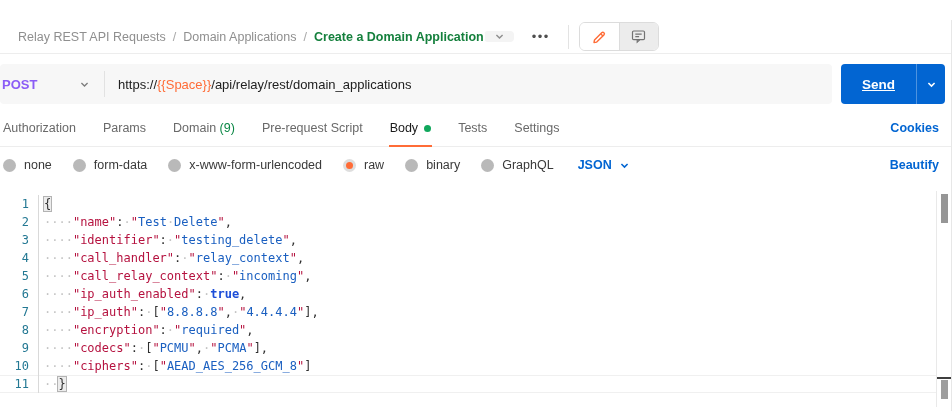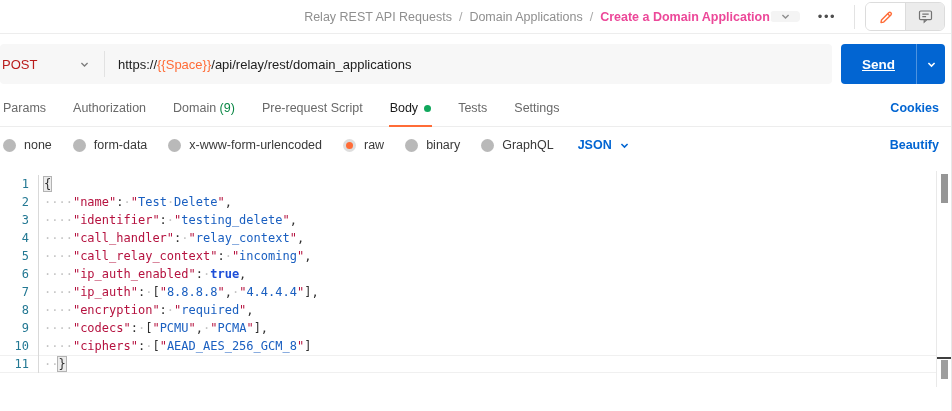--- a/index.html
+++ b/index.html
@@ -4,39 +4,39 @@
 <style>
   * { box-sizing: border-box; }
   html,body { margin:0; padding:0; }
   body {
     width:952px; height:411px; background:#fff; overflow:hidden;
     font-family:"Liberation Sans", sans-serif; color:#212121;
   }
   .app { width:952px; height:411px; background:#fff; border-right:1px solid #e7e7e7; position:relative; }
 
   
-  .topbar { height:34px; display:flex; align-items:center; justify-content:flex-end; padding:0 4px 0 2px; border-bottom:1px solid #ededed; }
+  .topbar { height:34px; display:flex; align-items:center; justify-content:flex-start; padding:0 4px 0 18px; border-bottom:1px solid #ededed;margin-top:20px; }
   .breadcrumb { display:flex; align-items:center; gap:7px; font-size:12.5px; color:#8f8f8f; white-space:nowrap; }
   .breadcrumb .sep { color:#a8a8a8; }
-  .breadcrumb .crumb.last { color:#ec4899; font-weight:700; }
+  .breadcrumb .crumb.last { color:#15803d; font-weight:700; }
   .topbar-right { display:flex; align-items:center; gap:10px; }
   .save-group { display:flex; align-items:stretch; background:#f4f4f4; border-radius:4px; overflow:hidden; }
   .save-btn { display:flex; align-items:center; gap:7px; padding:5px 10px; font-size:12.5px; font-weight:600; color:#a4a4a4; cursor:default; }
   .save-caret { display:flex; align-items:center; padding:0 9px; border-left:1px solid #ffffff; }
   .more-btn { color:#4f4f4f; font-size:13px; letter-spacing:1.5px; padding:2px 8px; cursor:pointer; }
   .vdivider { width:1px; height:24px; background:#e3e3e3; }
   .seg { display:flex; border:1px solid #dcdcdc; border-radius:6px; overflow:hidden; margin-right:2px; }
   .seg-btn { width:39px; height:27px; display:flex; align-items:center; justify-content:center; cursor:pointer; }
   .seg-btn.active { background:#ffffff; }
   .seg-btn.inactive { background:#ececec; border-left:1px solid #dcdcdc; }
 
   
   .url-row { display:flex; align-items:center; margin-top:10px; padding-right:6px; gap:9px; }
   .url-bar { flex:1; display:flex; align-items:center; height:40px; background:#f7f7f7; border-radius:4px; overflow:hidden; }
-  .method { display:flex; align-items:center; justify-content:space-between; width:104px; padding:0 14px 0 2px; font-size:13px; font-weight:400; color:#b91c1c; cursor:pointer; flex:none; }
+  .method { display:flex; align-items:center; justify-content:space-between; width:104px; padding:0 14px 0 2px; font-size:13px; font-weight:700; color:#8b5cf6; cursor:pointer; flex:none; }
   .url-divider { width:1px; height:26px; background:#e2e2e2; flex:none; }
   .url-text { padding-left:13px; font-size:13px; color:#212121; white-space:nowrap; cursor:text; }
   .url-var { color:#ff6c37; }
   .send-group { display:flex; align-items:stretch; height:40px; background:#0265d2; border-radius:4px; overflow:hidden; color:#fff; flex:none; }
   .send-btn { display:flex; align-items:center; padding:0 21px; font-size:13.5px; font-weight:600; cursor:pointer;text-decoration:underline; }
   .send-caret { display:flex; align-items:center; justify-content:center; width:29px; border-left:1px solid rgba(255,255,255,0.3); cursor:pointer; }
 
   
   .tabs-row { display:flex; align-items:center; margin-top:6px; border-bottom:1px solid #ededed; padding:0 12px 0 2px; }
   .tabs { display:flex; gap:25px; flex:1; }
@@ -145,22 +145,22 @@
           <svg width="11" height="11" viewBox="0 0 10 10">
               <path d="M2.2 3.6 L5 6.4 L7.8 3.6" stroke="#ffffff" stroke-width="1.4" fill="none"></path>
             </svg>
         </span>
       </div>
     </div>
   </div>
 
   <div class="tabs-row">
     <div class="tabs">
+        <div class="tab"><span>Authorization</span></div>
         <div class="tab"><span>Params</span></div>
-        <div class="tab"><span>Authorization</span></div>
         <div class="tab"><span>Domain</span> <span class="count">(9)</span></div>
         <div class="tab"><span>Pre-request Script</span></div>
         <div class="tab active"><span>Body</span><span class="dot"></span><span class="underline"></span></div>
         <div class="tab"><span>Tests</span></div>
         <div class="tab"><span>Settings</span></div>
       </div>
     <div class="cookies">Cookies</div>
   </div>
 
   <div class="opts-row">

